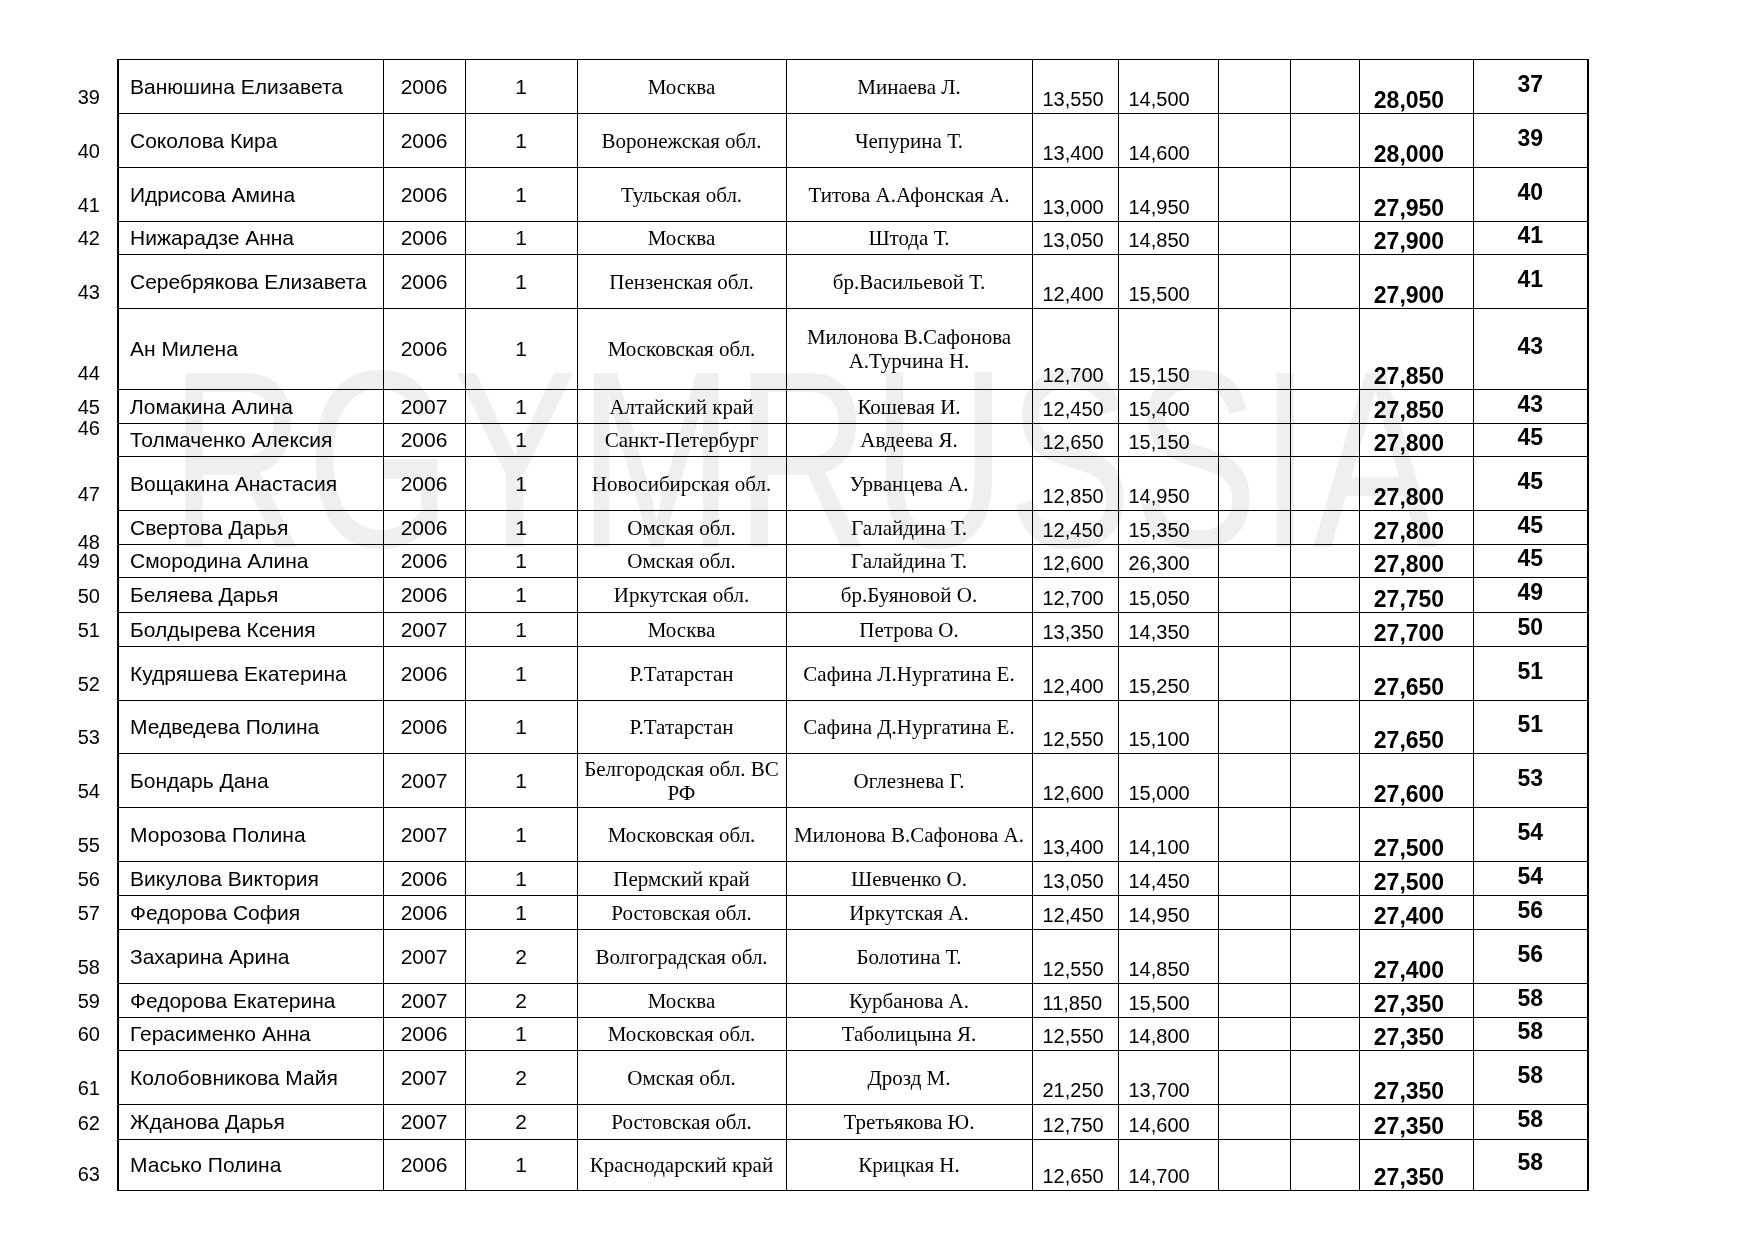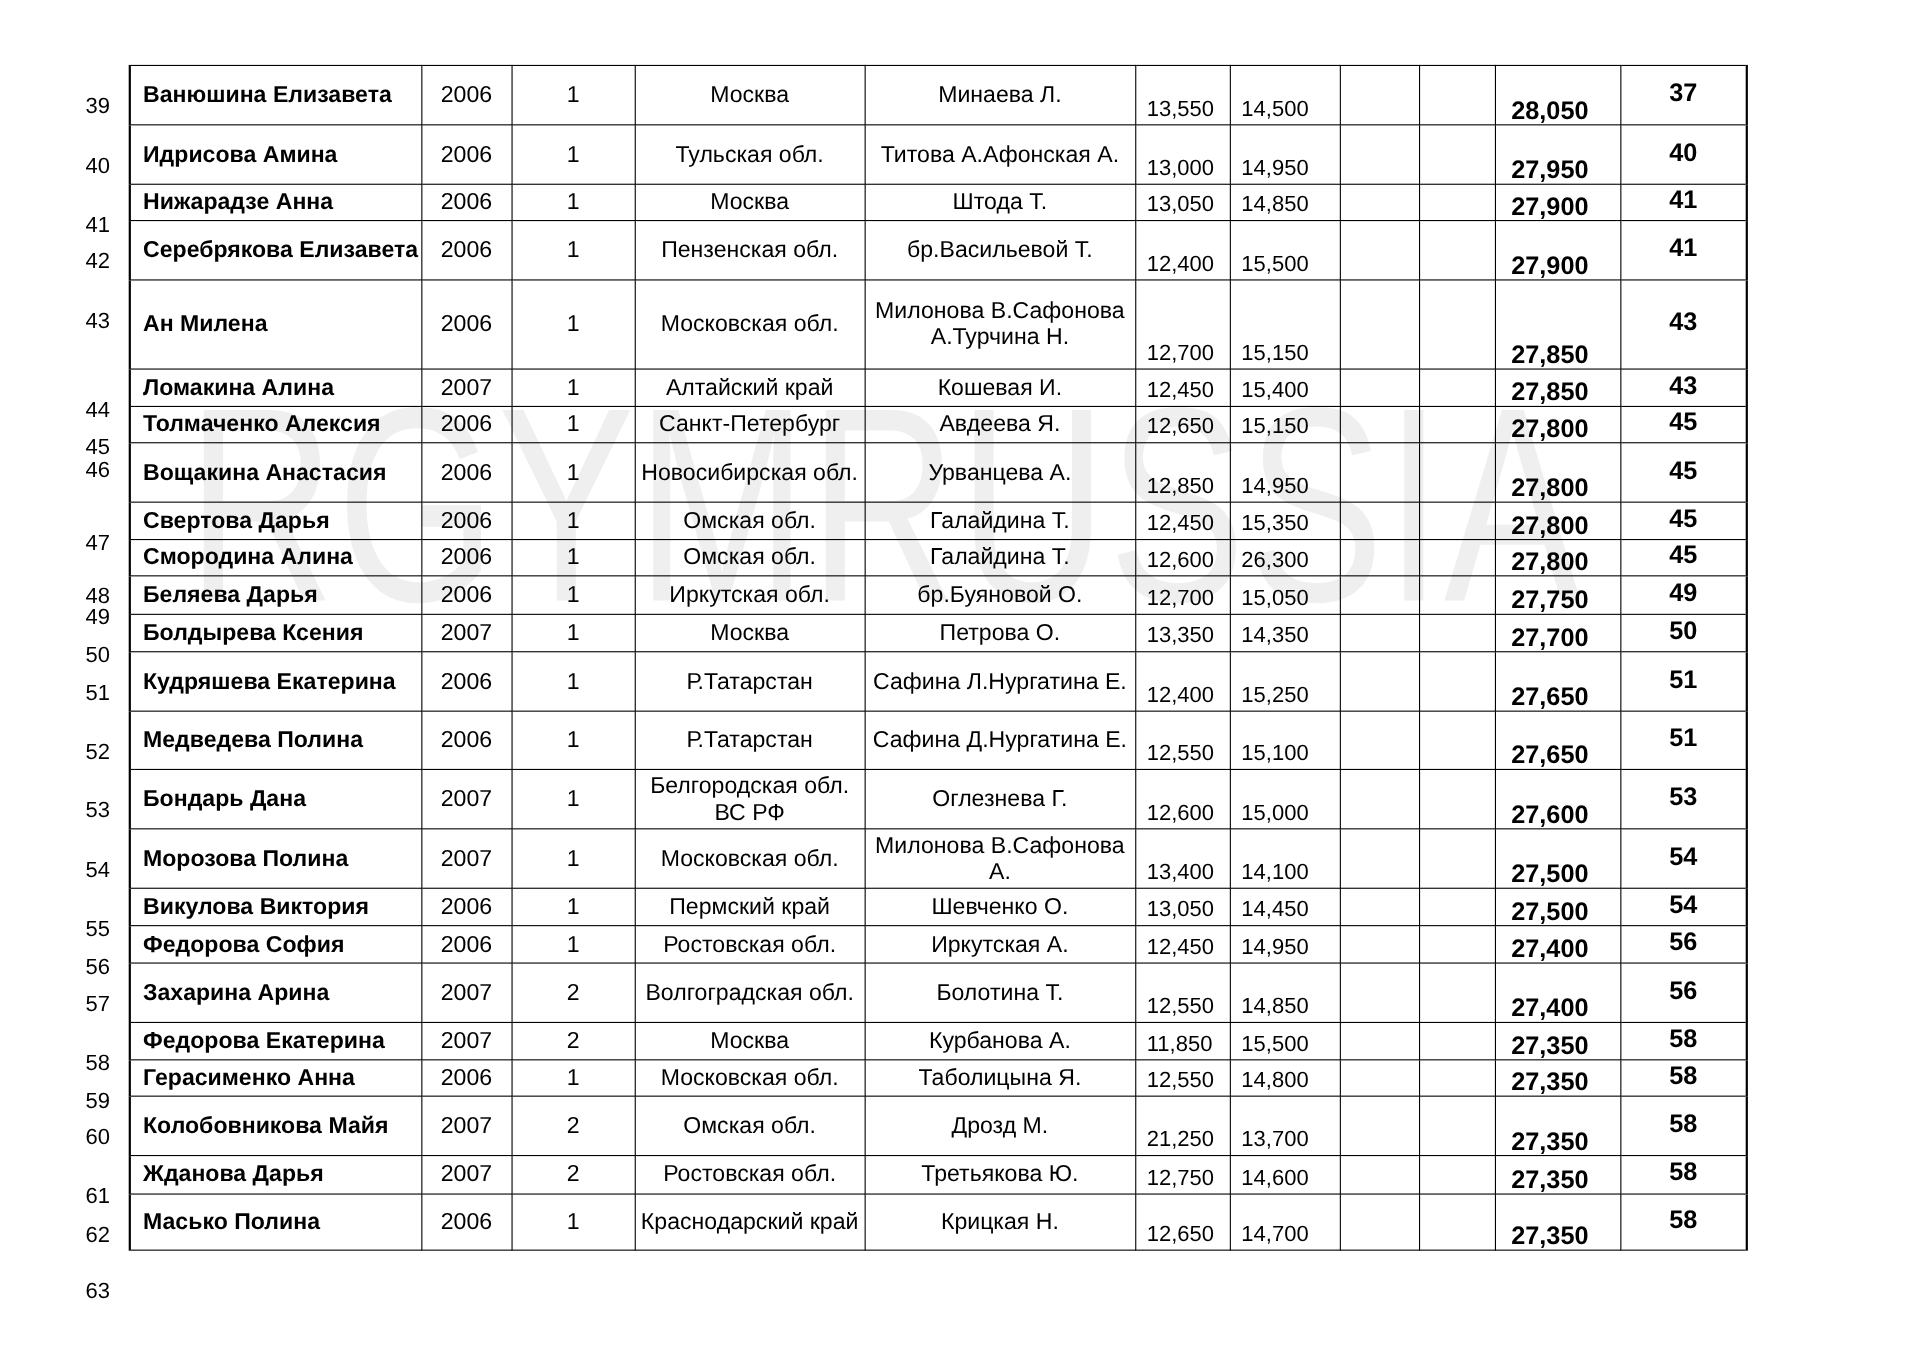--- a/index.html
+++ b/index.html
@@ -10,23 +10,23 @@
                color:#efefef; letter-spacing:2px; white-space:nowrap; z-index:0;
                transform:scaleX(0.74); transform-origin:left top; user-select:none; }
   .sheet { position:absolute; left:0; top:0; width:1754px; height:1239px; z-index:1; }
   .rownum { position:absolute; left:60px; width:40px; text-align:right; font-size:20px; }
   table.results { position:absolute; left:117px; top:59px; border-collapse:collapse; table-layout:fixed; }
   table.results td { border:1.5px solid #000; padding:0; font-size:21px; line-height:24px; vertical-align:middle; overflow:hidden; }
   table.results td.g { border-left-color:#888; }
   table.results tr.gtop td { border-top-color:#888; }
   table.results td.first { border-left:2px solid #000; }
   table.results td.last { border-right:2.5px solid #000; }
-  td.name { font-weight:bold; padding-left:11px !important; text-align:left; }
+  td.name { font-weight:normal; padding-left:11px !important; text-align:left; }
   td.year, td.klass { text-align:center; }
-  td.region, td.coach { text-align:center; }
+  td.region, td.coach { text-align:center;font-family:Liberation Serif, serif; }
   td.score { vertical-align:bottom !important; padding-left:10px !important; padding-bottom:2px !important; font-size:20px !important; }
   td.empty { }
   td.total { vertical-align:bottom !important; text-align:center; font-weight:bold; font-size:23px !important; padding-bottom:1px !important; }
   td.rank { text-align:center; font-weight:bold; font-size:23px !important; padding-bottom:6px !important; }
 </style>
 </head>
 <body>
 
 <div class="watermark">RGYMRUSSIA</div>
 
@@ -80,20 +80,33 @@
           <td class="region g">Москва</td>
           <td class="coach g">Минаева Л.</td>
           <td class="score">13,550</td>
           <td class="score">14,500</td>
           <td class="empty"></td>
           <td class="empty g"></td>
           <td class="total g" style="padding-right: 14px;">28,050</td>
           <td class="rank g last">37</td>
         </tr>
         <tr style="height: 54px;">
+          <td class="name first">Соколова Кира</td>
+          <td class="year g">2006</td>
+          <td class="klass g">1</td>
+          <td class="region g">Воронежская обл.</td>
+          <td class="coach g">Чепурина Т.</td>
+          <td class="score">13,400</td>
+          <td class="score">14,600</td>
+          <td class="empty"></td>
+          <td class="empty g"></td>
+          <td class="total g" style="padding-right: 14px;">28,000</td>
+          <td class="rank g last">39</td>
+        </tr>
+        <tr style="height: 54px;">
           <td class="name first">Идрисова Амина</td>
           <td class="year g">2006</td>
           <td class="klass g">1</td>
           <td class="region g">Тульская обл.</td>
           <td class="coach g">Титова А.Афонская А.</td>
           <td class="score">13,000</td>
           <td class="score">14,950</td>
           <td class="empty"></td>
           <td class="empty g"></td>
           <td class="total g" style="padding-right: 14px;">27,950</td>

